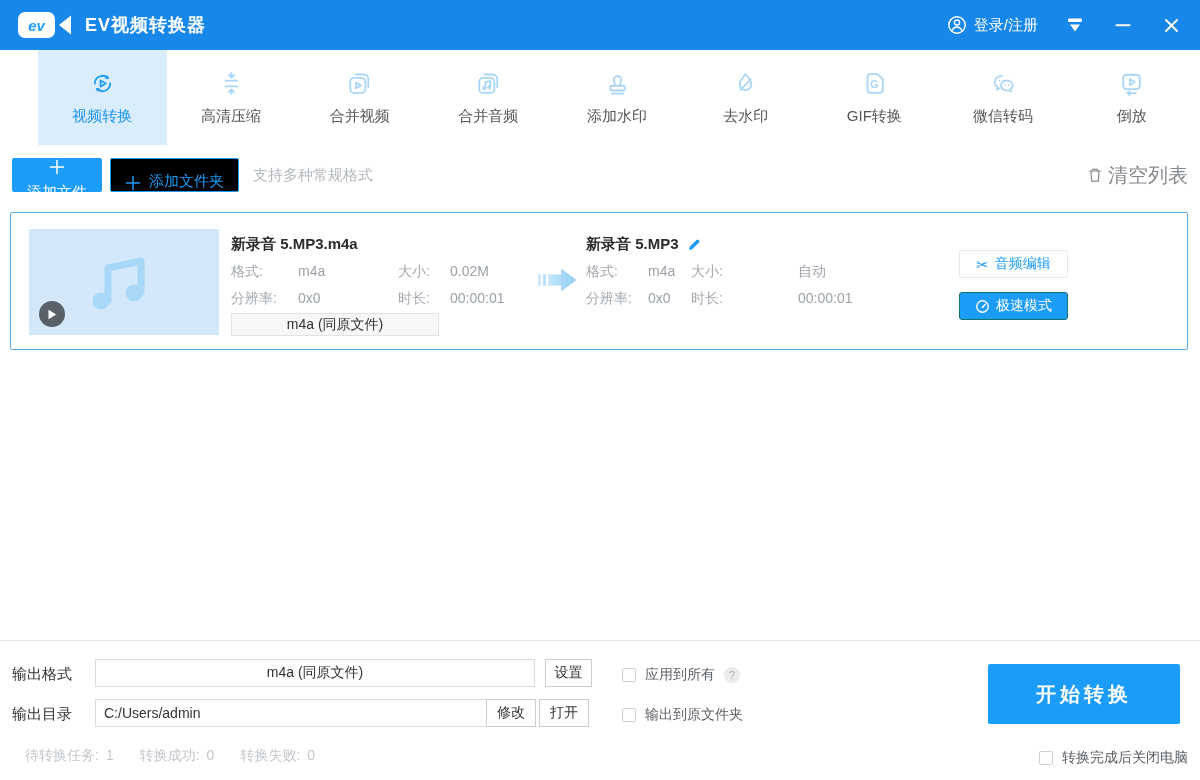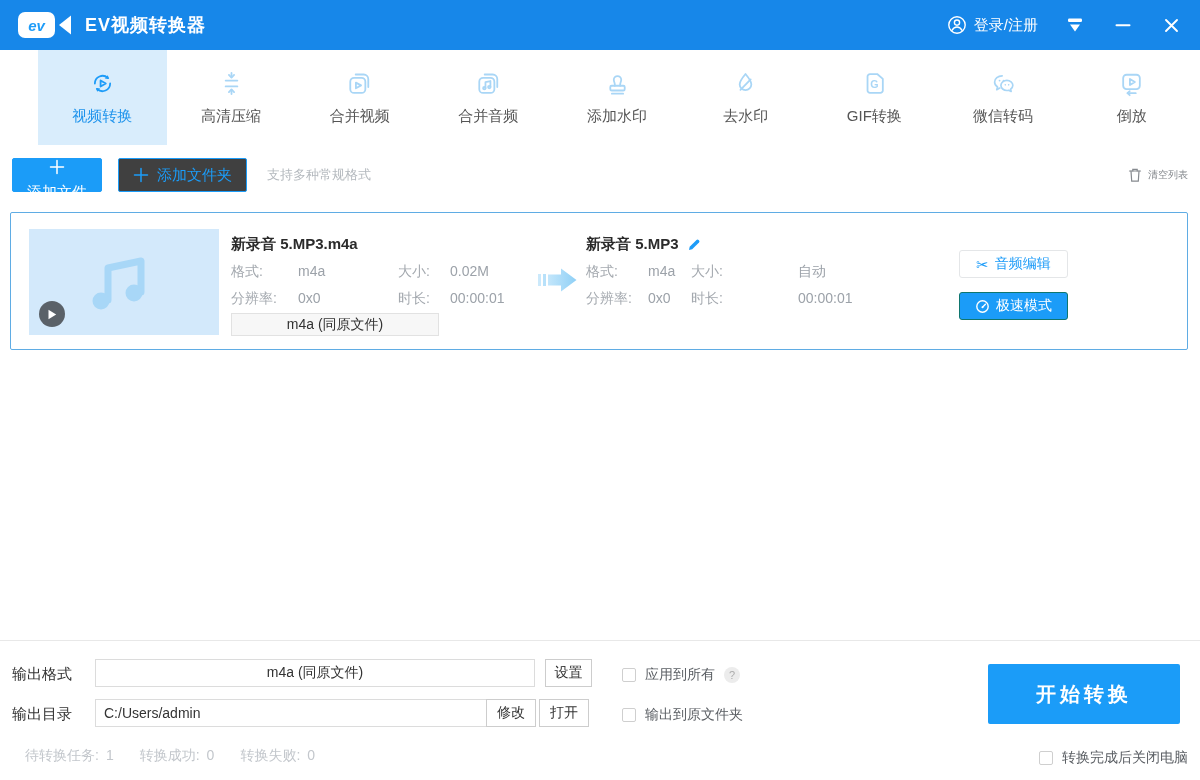--- a/index.html
+++ b/index.html
@@ -42,23 +42,23 @@
   
   .actionbar {
     position:absolute; top:145px; left:0; width:1200px; height:60px;
     display:flex; align-items:center; padding:0 12px;
   }
   .btn-addfile, .btn-addfolder {
     height:34px; padding:0 14px; display:flex; align-items:center; gap:8px;
     font-size:15px; border-radius:2px; cursor:pointer;
   }
   .btn-addfile { background:#1B9CF8; color:#fff; border:1px solid #1B9CF8;flex-direction:column; }
-  .btn-addfolder { background:#404040; color:#1B9CF8; border:1px solid #1B9CF8; margin-left:16px; }
-  .hint { color:#B4B9BE; font-size:13px; margin-left:20px; }
-  .clear { margin-left:auto; display:flex; align-items:center; gap:6px; color:#85898E; font-size:10px; cursor:pointer; }
+  .btn-addfolder { background:#000000; color:#1B9CF8; border:1px solid #1B9CF8; margin-left:8px;align-items:flex-end; }
+  .hint { color:#B4B9BE; font-size:15px; margin-left:14px; }
+  .clear { margin-left:auto; display:flex; align-items:center; gap:6px; color:#85898E; font-size:20px; cursor:pointer; }
 
   
   .card {
     position:absolute; top:212px; left:10px; width:1178px; height:138px;
     border:1px solid #5FACE4; border-radius:2px; background:#fff;
   }
   .thumb {
     position:absolute; left:18px; top:16px; width:190px; height:106px;
     background:#D3E9FB; display:flex; align-items:center; justify-content:center;
   }

